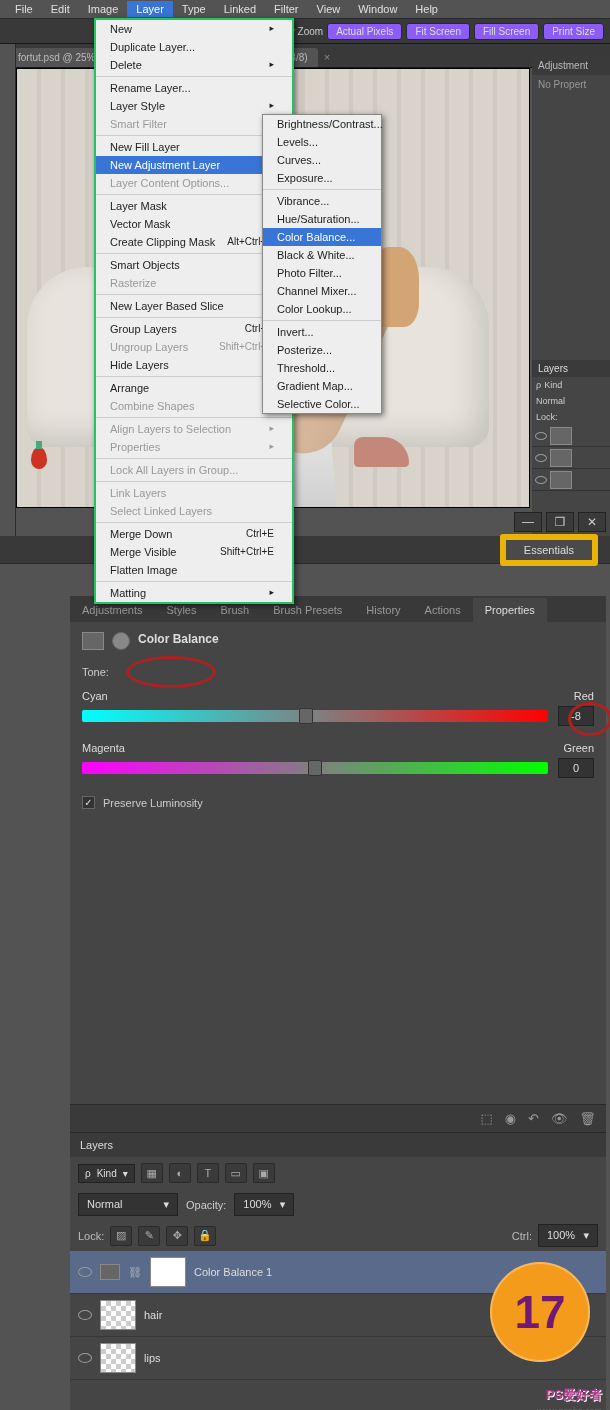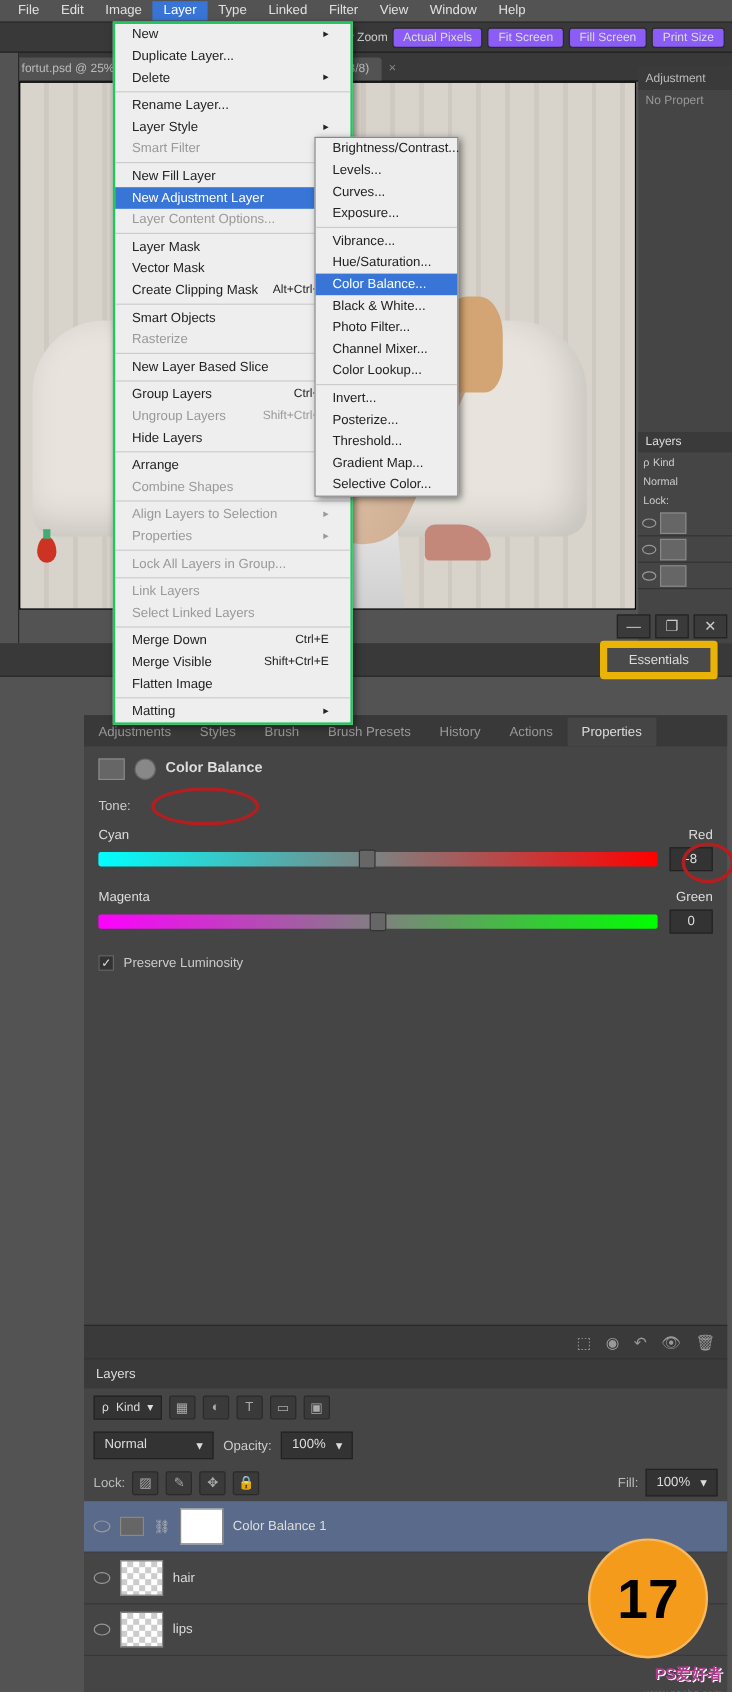--- a/index.html
+++ b/index.html
@@ -84,21 +84,21 @@
 .layerlist{}
 .lrow{display:flex;align-items:center;gap:8px;padding:6px 8px;border-bottom:1px solid #383838}
 .lrow.sel{background:#5a6a8a}
 .lrow .thumb2{width:36px;height:30px;background:#fff;border:1px solid #888}
 .lrow .thumbck{width:36px;height:30px;background:repeating-conic-gradient(#ccc 0 25%,#fff 0 50%) 0 0/10px 10px;border:1px solid #888}
 .lrow .eye2{width:14px;height:10px;border:1px solid #999;border-radius:50%;cursor:pointer}
 .lrow .nm{font-size:11px;color:#ddd}
 .linkic{color:#bbb;font-size:11px}
 .cbsmall{width:20px;height:16px;background:#666;border:1px solid #888}
 
-.badge{position:absolute;right:20px;bottom:28px;width:100px;height:100px;background:#f49b1c;border-radius:50%;display:flex;align-items:center;justify-content:center;color:#000000;font-size:46px;font-weight:bold;box-shadow:0 0 0 2px rgba(255,255,255,.3) inset}
+.badge{position:absolute;right:20px;bottom:48px;width:100px;height:100px;background:#f49b1c;border-radius:50%;display:flex;align-items:center;justify-content:center;color:#701a75;font-size:46px;font-weight:bold;box-shadow:0 0 0 2px rgba(255,255,255,.3) inset}
 .wm{position:absolute;right:8px;bottom:6px;font-size:13px;color:#ad3a8a;font-weight:bold;text-shadow:1px 1px 0 #fff}
 .wm2{position:absolute;right:8px;bottom:-6px;font-size:9px;color:#666}
 
 .leftedge{position:absolute;left:0;top:536px;width:70px;bottom:0;background:linear-gradient(135deg,#666 0%,#555 50%,#4a4a4a 100%)}
 </style>
 </head>
 <body>
 
 <div class="top">
   <div class="menubar" id="menubar">
@@ -392,21 +392,21 @@
           <span>100%</span>
           <span>▾</span>
         </div>
     </div>
     <div class="lockrow">
       <span>Lock:</span>
       <span class="icobtn">▨</span>
       <span class="icobtn">✎</span>
       <span class="icobtn">✥</span>
       <span class="icobtn">🔒</span>
-      <span style="margin-left:auto">Fill:</span>
+      <span style="margin-left:auto">Ctrl:</span>
       <div class="selbox" style="min-width:60px">
           <span>100%</span>
           <span>▾</span>
         </div>
     </div>
     <div class="layerlist" id="layerlist">
         <div class="lrow sel">
           <span class="eye2"></span>
           <span class="cbsmall"></span>
           <span class="linkic">⛓</span>

